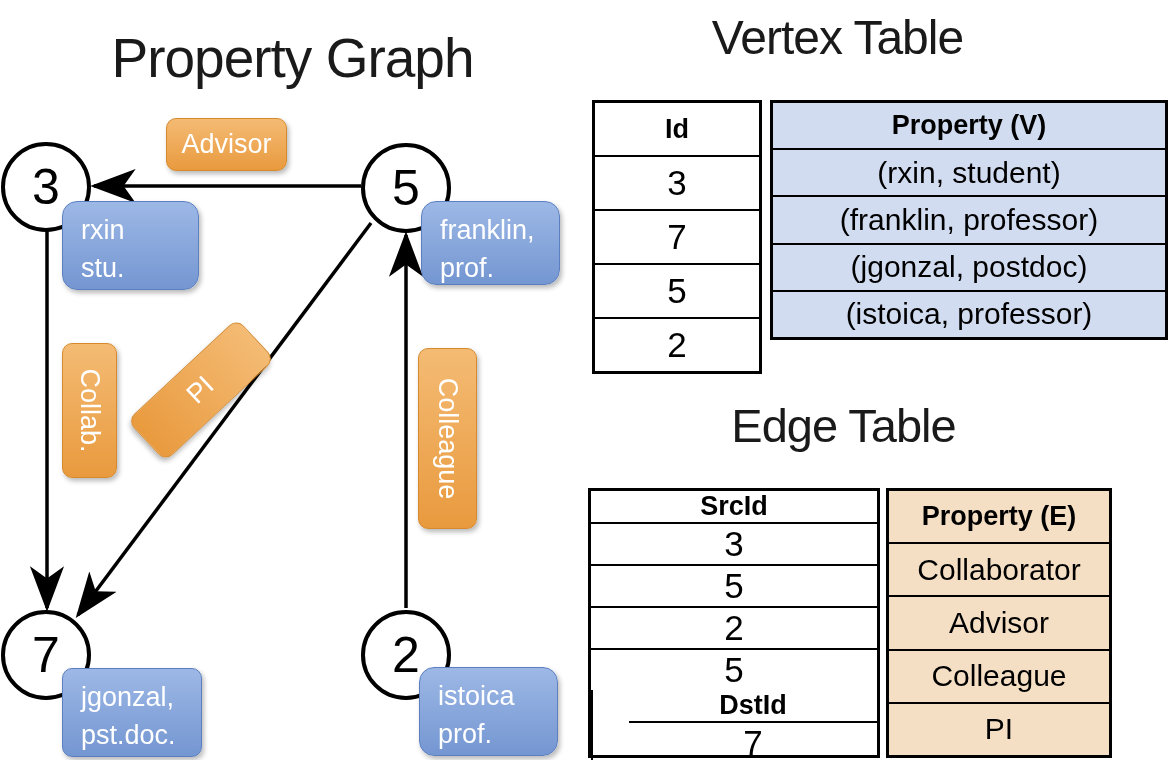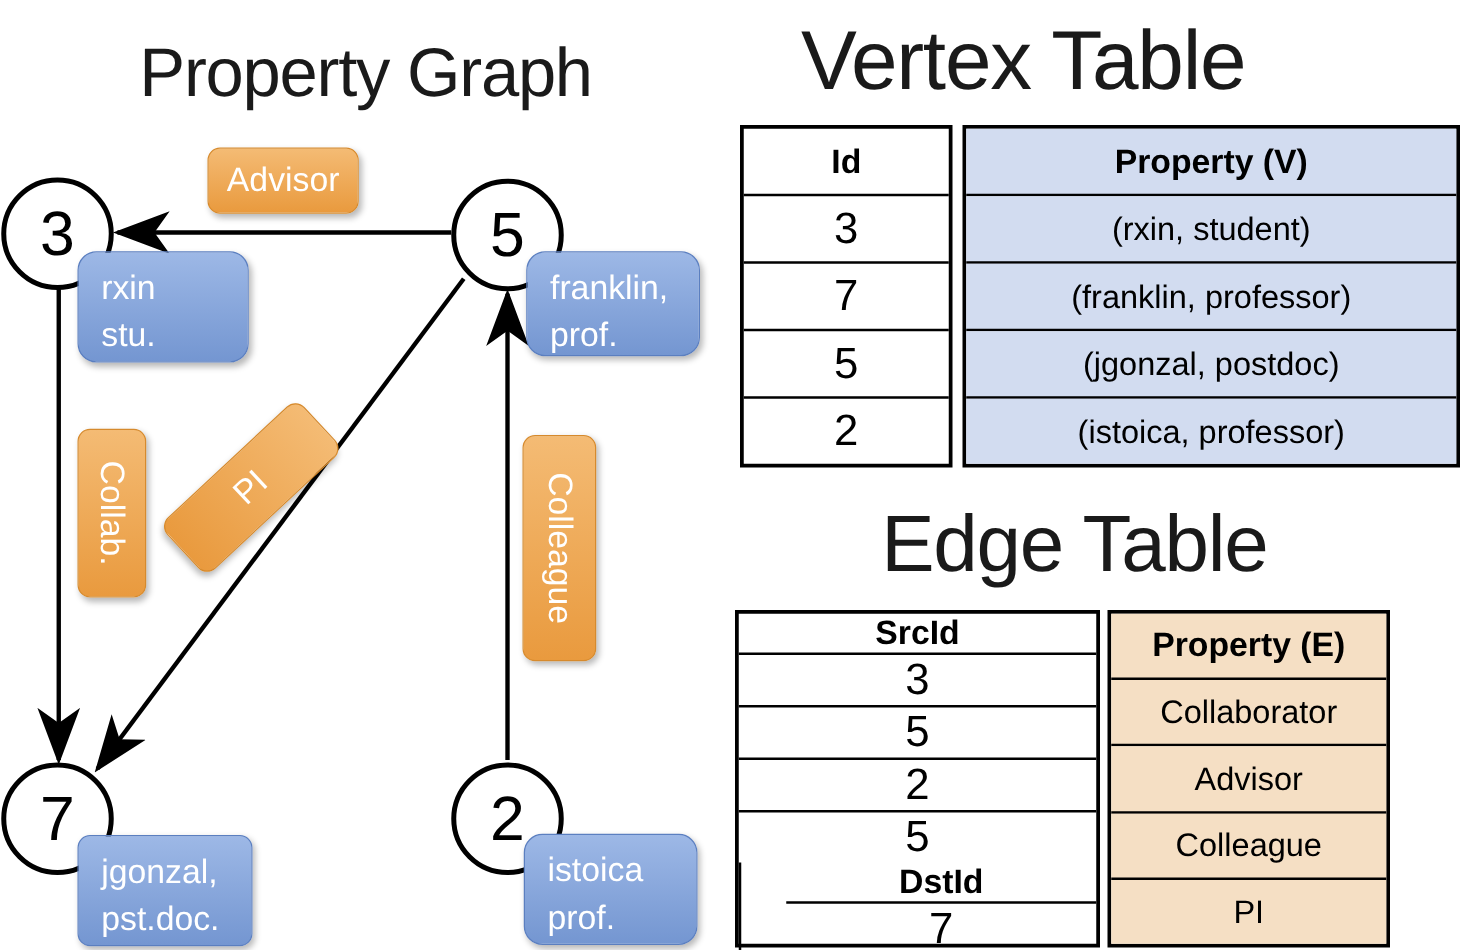--- a/index.html
+++ b/index.html
@@ -6,22 +6,22 @@
   *{box-sizing:border-box;}
   #root{
     position:relative;width:1170px;height:760px;background:#fff;overflow:hidden;
     font-family:"Liberation Sans","DejaVu Sans",sans-serif;color:#000;
   }
   .title{
     position:absolute;text-align:center;font-size:55px;font-weight:400;
     letter-spacing:-1px;color:#1a1a1a;white-space:nowrap;
   }
   #graph-title{left:0;top:10px;width:585px;}
-  #vertex-title{left:566px;top:10px;width:505px;font-size:67px;}
-  #edge-title{left:607px;top:398px;width:505px;font-size:64px;}
+  #vertex-title{left:585px;top:10px;width:505px;font-size:48px;}
+  #edge-title{left:591px;top:398px;width:505px;font-size:47px;}
 
   
   #graph-panel{position:absolute;left:0;top:0;width:585px;height:760px;margin-top:16px;}
   #edges-svg{position:absolute;left:0;top:0;z-index:1;}
   .node{
     position:absolute;width:90px;height:90px;border:4px solid #000;border-radius:50%;
     background:#fff;z-index:2;display:flex;align-items:center;justify-content:center;
     font-size:50px;font-weight:300;
   }
   .prop-box{
@@ -42,21 +42,21 @@
   .edge-label .rot-cw{transform:rotate(90deg);}
   .edge-label .rot-ccw{transform:rotate(-90deg);}
   #pi-label{transform:rotate(47deg);}
 
   
   .tbl-col{
     position:absolute;border:3px solid #000;display:flex;flex-direction:column;background:#fff;
   }
   .tbl-row{
     flex:1;display:flex;align-items:center;justify-content:center;
-    border-bottom:2px solid #000;font-size:26px;font-weight:300;white-space:nowrap;
+    border-bottom:2px solid #000;font-size:30px;font-weight:300;white-space:nowrap;
   }
   .tbl-row:last-child{border-bottom:none;}
   .tbl-row.hdr{font-weight:bold;font-size:27px;}
   .tbl-row.num{font-size:35px;}
   .shade-v .tbl-row{background:var(--vertex-fill);}
   .shade-e .tbl-row{background:var(--edge-fill);}
   .twin{padding:0;text-align:center;}
   .twin-col{flex:1;display:flex;flex-direction:column;}
   .twin-col.right{border-left:2px solid #000;padding-left:36px;}
 </style>
@@ -127,21 +127,21 @@
   <div id="vertex-title" class="title">Vertex Table</div>
 
   <div class="tbl-col" style="left:592px;top:100px;width:170px;height:274px;">
     <div class="tbl-row hdr">Id</div>
     <div class="tbl-row num">3</div>
     <div class="tbl-row num">7</div>
     <div class="tbl-row num">5</div>
     <div class="tbl-row num">2</div>
   </div>
 
-  <div class="tbl-col shade-v" style="left:770px;top:100px;width:398px;height:274px;">
+  <div class="tbl-col shade-v" style="left:770px;top:100px;width:398px;height:240px;">
     <div class="tbl-row hdr">Property (V)</div>
     <div class="tbl-row">(rxin, student)</div>
     <div class="tbl-row">(franklin, professor)</div>
     <div class="tbl-row">(jgonzal, postdoc)</div>
     <div class="tbl-row">(istoica, professor)</div>
   </div>
 
   <div id="edge-title" class="title">Edge Table</div>
 
   <div class="tbl-col twin" style="left:588px;top:488px;width:292px;height:270px;">

